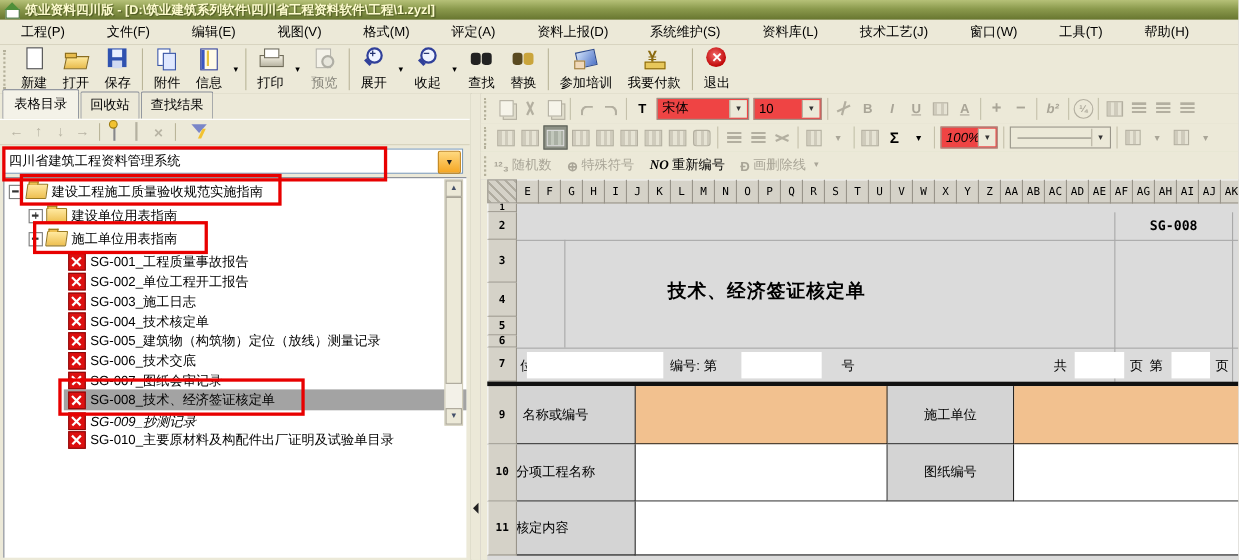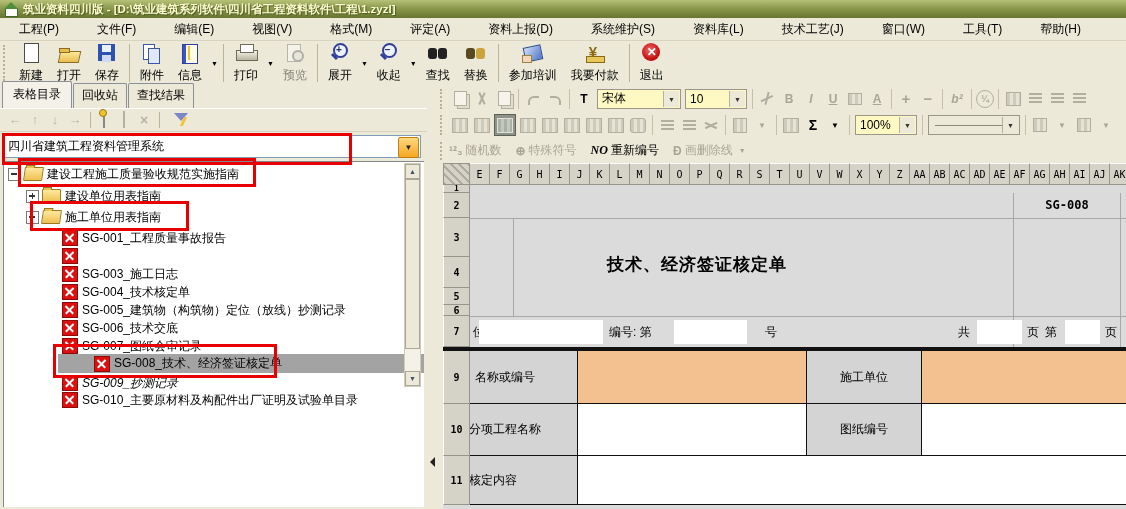--- a/index.html
+++ b/index.html
@@ -105,21 +105,21 @@
   .mini .pgrid{width:14px;height:13px;border:1px solid #b3afa0;background:repeating-linear-gradient(90deg,#cfcbbc 0 3px,#e6e3d4 3px 6px);}
   .mini.pressed{background:#8e9287;border:1px solid #5c6057;}
   .mini.pressed .pgrid{border-color:#e0e0e0;background:repeating-linear-gradient(90deg,#aab0a4 0 3px,#c2c8bc 3px 6px);}
   .mini .pages{width:11px;height:13px;background:#f6f4ea;border:1px solid #b3afa0;box-shadow:3px 3px 0 -1px #e0ddcc,3px 3px 0 0 #b3afa0;}
   .mini .scis{position:relative;width:12px;height:13px;}
   .mini .scis::before,.mini .scis::after{content:"";position:absolute;left:5px;top:0;width:1.5px;height:13px;background:#b3afa0;}
   .mini .scis::before{transform:rotate(25deg);}
   .mini .scis::after{transform:rotate(-25deg);}
   .mini .uarrow{width:9px;height:7px;border:2px solid #b3afa0;border-right:none;border-bottom:none;border-radius:6px 0 0 0;position:relative;top:2px;}
   .fsep{width:1px;height:20px;background:#c4c0aa;margin:0 3px;flex:none;}
-  .fcombo{height:20px;background:#fef9c3;border:1px solid #9a968a;display:flex;align-items:center;margin:0 2px;position:relative;box-sizing:border-box;flex:none;}
+  .fcombo{height:20px;background:#ef4444;border:1px solid #9a968a;display:flex;align-items:center;margin:0 2px;position:relative;box-sizing:border-box;flex:none;}
   .fcombo .v{padding:0 4px;white-space:nowrap;overflow:hidden;}
   .fcombo .da{position:absolute;right:1px;top:1px;bottom:1px;width:15px;background:#ece9d8;border-left:1px solid #b5b1a0;text-align:center;font-size:7px;line-height:17px;color:#333;}
   .fcombo.dis{background:#ece9d8;color:#8a887c;}
   .f3 .tool{display:flex;align-items:center;margin-right:14px;color:#a9a597;white-space:nowrap;}
   .f3 .tool.en{color:#000;}
   .f3 .pre{font-weight:bold;margin-right:3px;}
   
   .sheet{left:437px;top:163px;width:689px;height:346px;background:#dbdbdb;overflow:hidden;}
   .corner{left:6px;top:0;width:27px;height:22px;background:#d5d2c8;border:1px solid #98948a;box-sizing:border-box;background-image:repeating-linear-gradient(45deg,#b0aca0 0 2px,transparent 2px 6px);}
   .colhdr{left:33px;top:0;height:22px;display:flex;}
@@ -274,42 +274,43 @@
         <span class="exp"></span>
         <span class="folder open"></span>
         <span class="tlabel">施工单位用表指南</span>
       </div>
       <div class="trow" style="top:67px;padding-left:58px;">
           <span class="formic"></span>
           <span class="tlabel">SG-001_工程质量事故报告</span>
         </div>
       <div class="trow" style="top:85px;padding-left:58px;">
           <span class="formic"></span>
+          <span class="tlabel">SG-002_单位工程开工报告</span>
         </div>
       <div class="trow" style="top:103px;padding-left:58px;">
           <span class="formic"></span>
           <span class="tlabel">SG-003_施工日志</span>
         </div>
       <div class="trow" style="top:121px;padding-left:58px;">
           <span class="formic"></span>
           <span class="tlabel">SG-004_技术核定单</span>
         </div>
       <div class="trow" style="top:139px;padding-left:58px;">
           <span class="formic"></span>
-          <span class="tlabel">SG-005_建筑物（构筑物）定位（放线）抄测记录</span>
+          <span class="tlabel">SG-005_建筑物（构筑物）定位（放线）测量记录</span>
         </div>
       <div class="trow" style="top:157px;padding-left:58px;">
           <span class="formic"></span>
           <span class="tlabel">SG-006_技术交底</span>
         </div>
       <div class="trow" style="top:175px;padding-left:58px;">
           <span class="formic"></span>
           <span class="tlabel">SG-007_图纸会审记录</span>
         </div>
-      <div class="trow" style="top:192px;padding-left:90px;height:19px;">
+      <div class="trow" style="top:192px;padding-left:58px;height:19px;">
         <span class="sel-bar"></span>
         <span class="formic" style="position:relative;"></span>
         <span class="tlabel">SG-008_技术、经济签证核定单</span>
       </div>
       <div class="trow" style="top:212px;padding-left:58px;font-style:italic;">
           <span class="formic"></span>
           <span class="tlabel">SG-009_抄测记录</span>
         </div>
       <div class="trow" style="top:229px;padding-left:58px;">
           <span class="formic"></span>
@@ -437,21 +438,21 @@
         <span class="pgrid" style="width:12px;"></span>
       </span>
     <span class="mini" style="font-size:8px;">▼</span>
     <span class="fsep"></span>
     <span class="mini">
         <span class="pgrid"></span>
       </span>
     <span class="mini en" style="font-size:14px;">Σ</span>
     <span class="mini en" style="font-size:8px;">▼</span>
     <span class="fsep"></span>
-    <span class="fcombo" style="width:62px;">
+    <span class="fcombo" style="width:52px;font-style:italic;">
         <span class="v">100%</span>
         <span class="da">▼</span>
       </span>
     <span class="fsep"></span>
     <span class="fcombo dis" style="width:92px;">
         <span class="v" style="width:60px;border-top:1px solid #8a887c;height:0;margin:0 6px;"></span>
         <span class="da">▼</span>
       </span>
     <span class="fsep"></span>
     <span class="mini">

